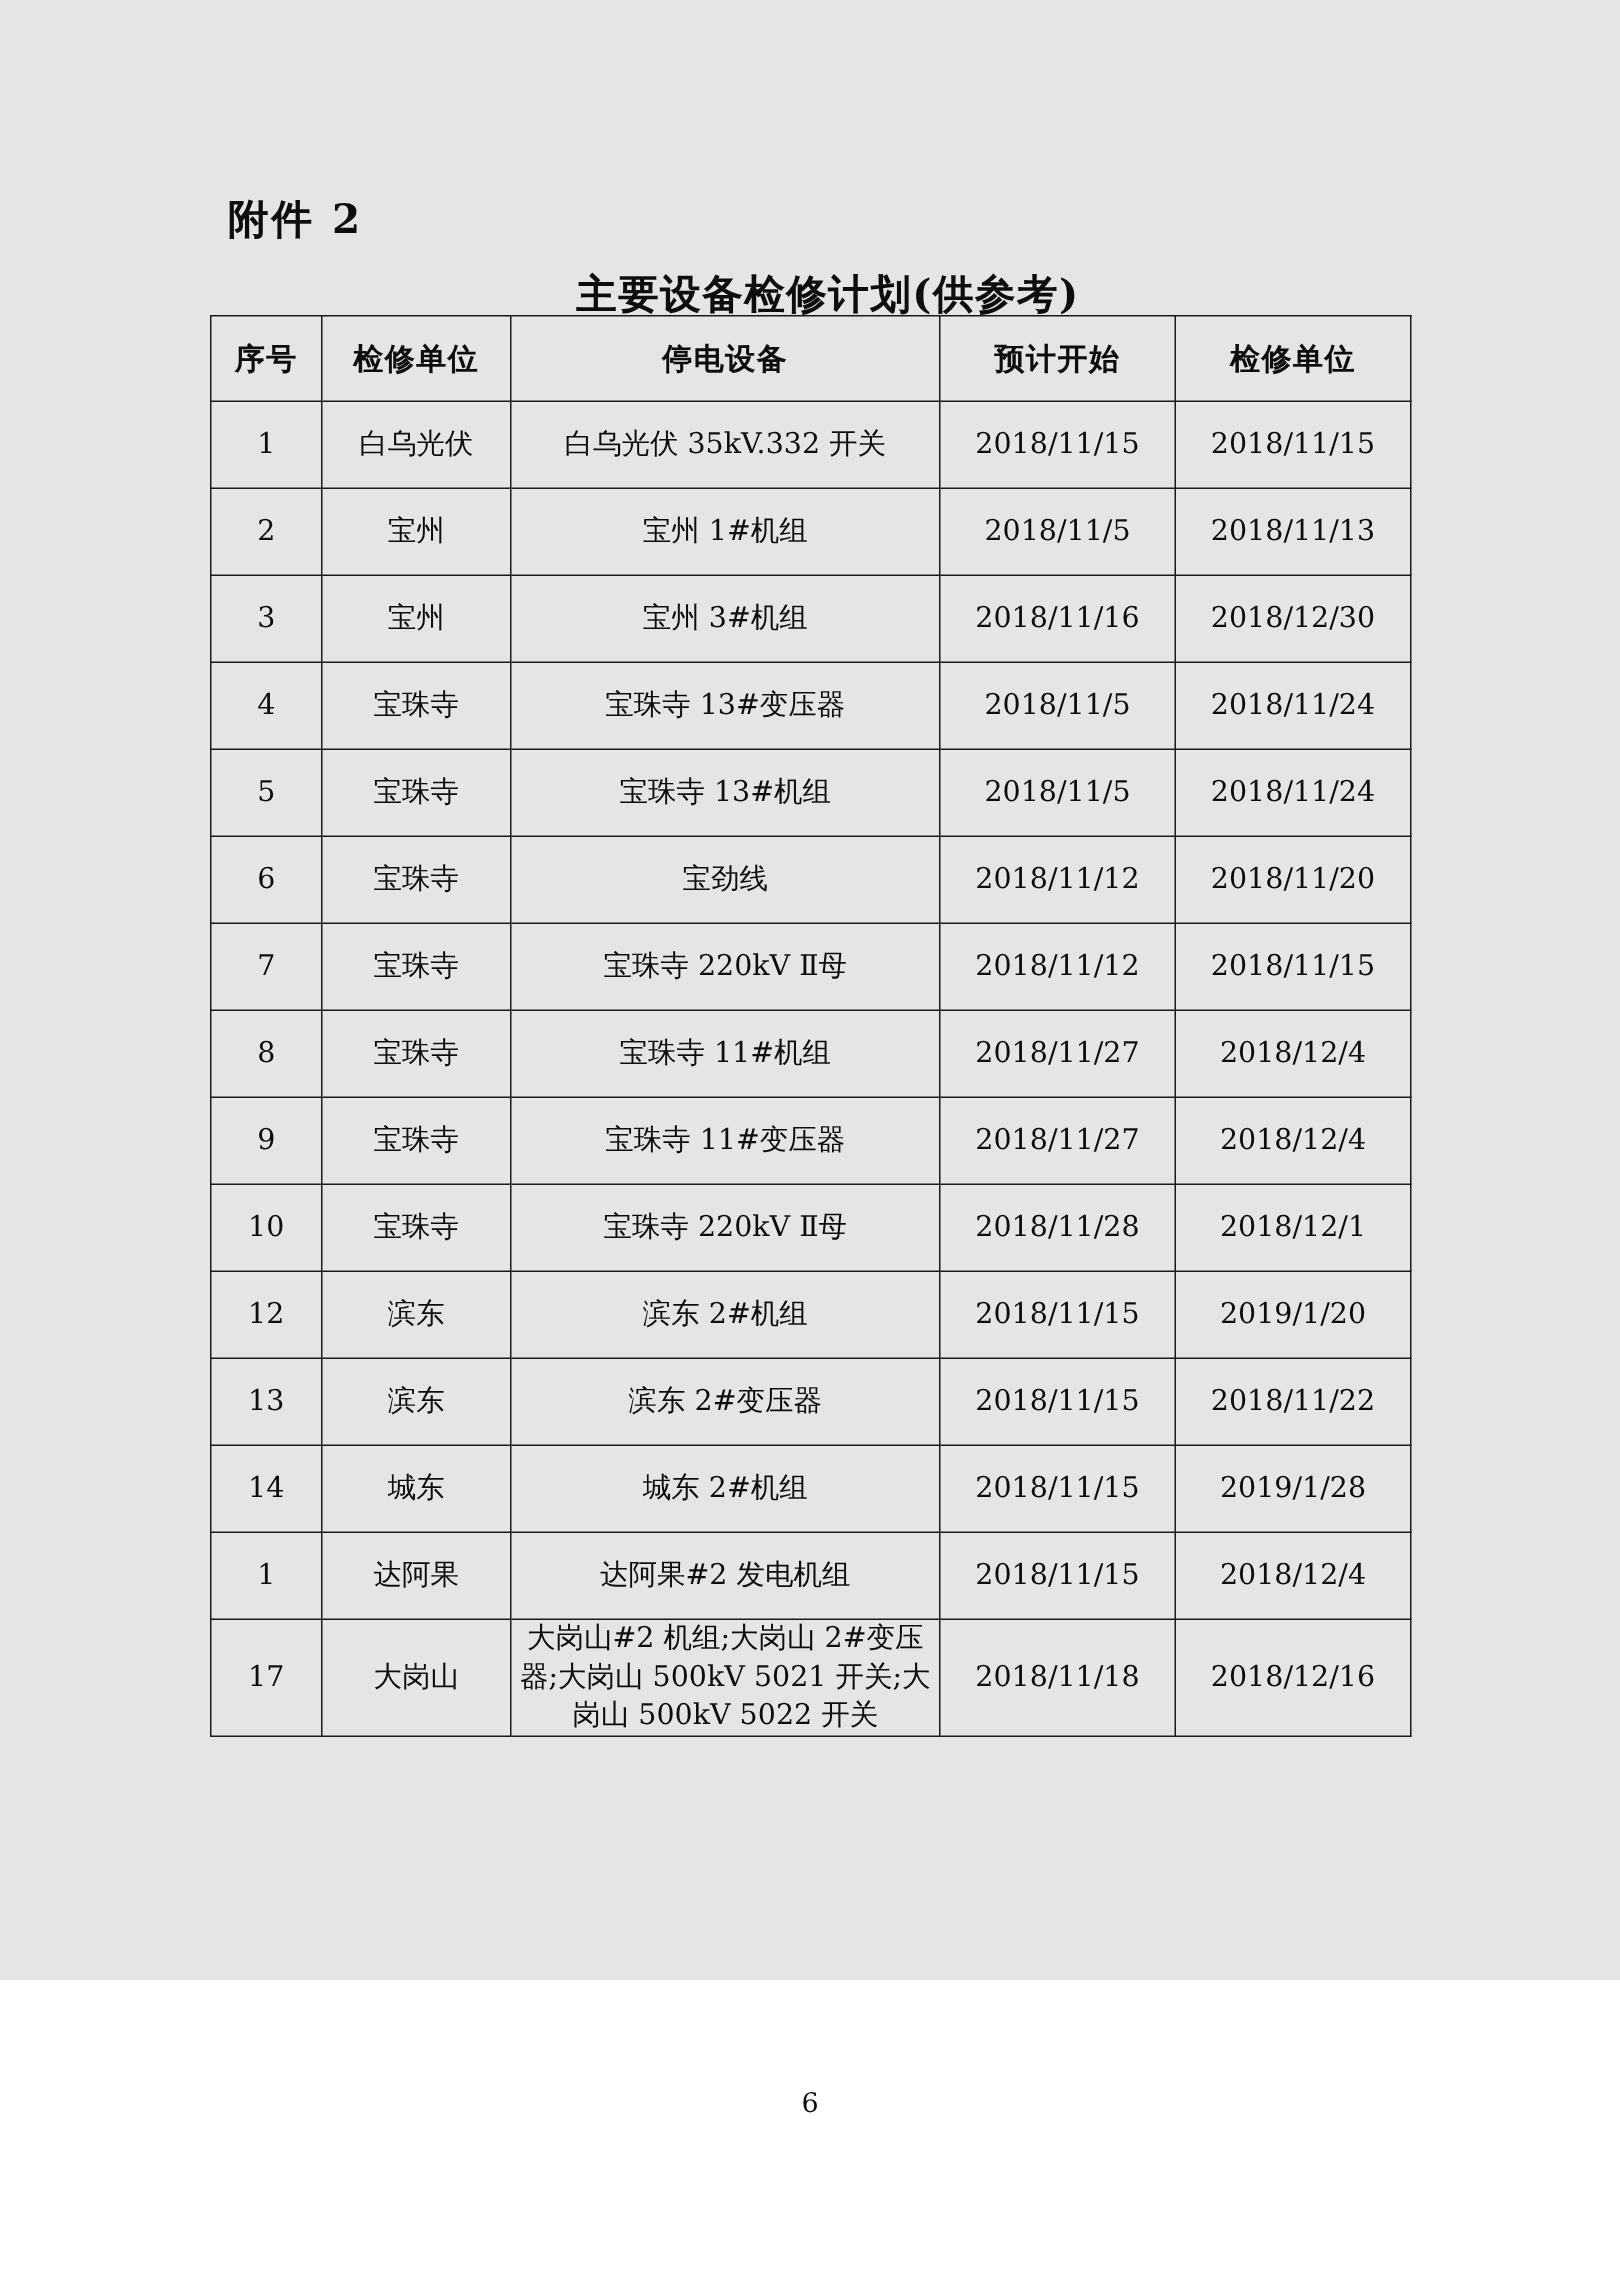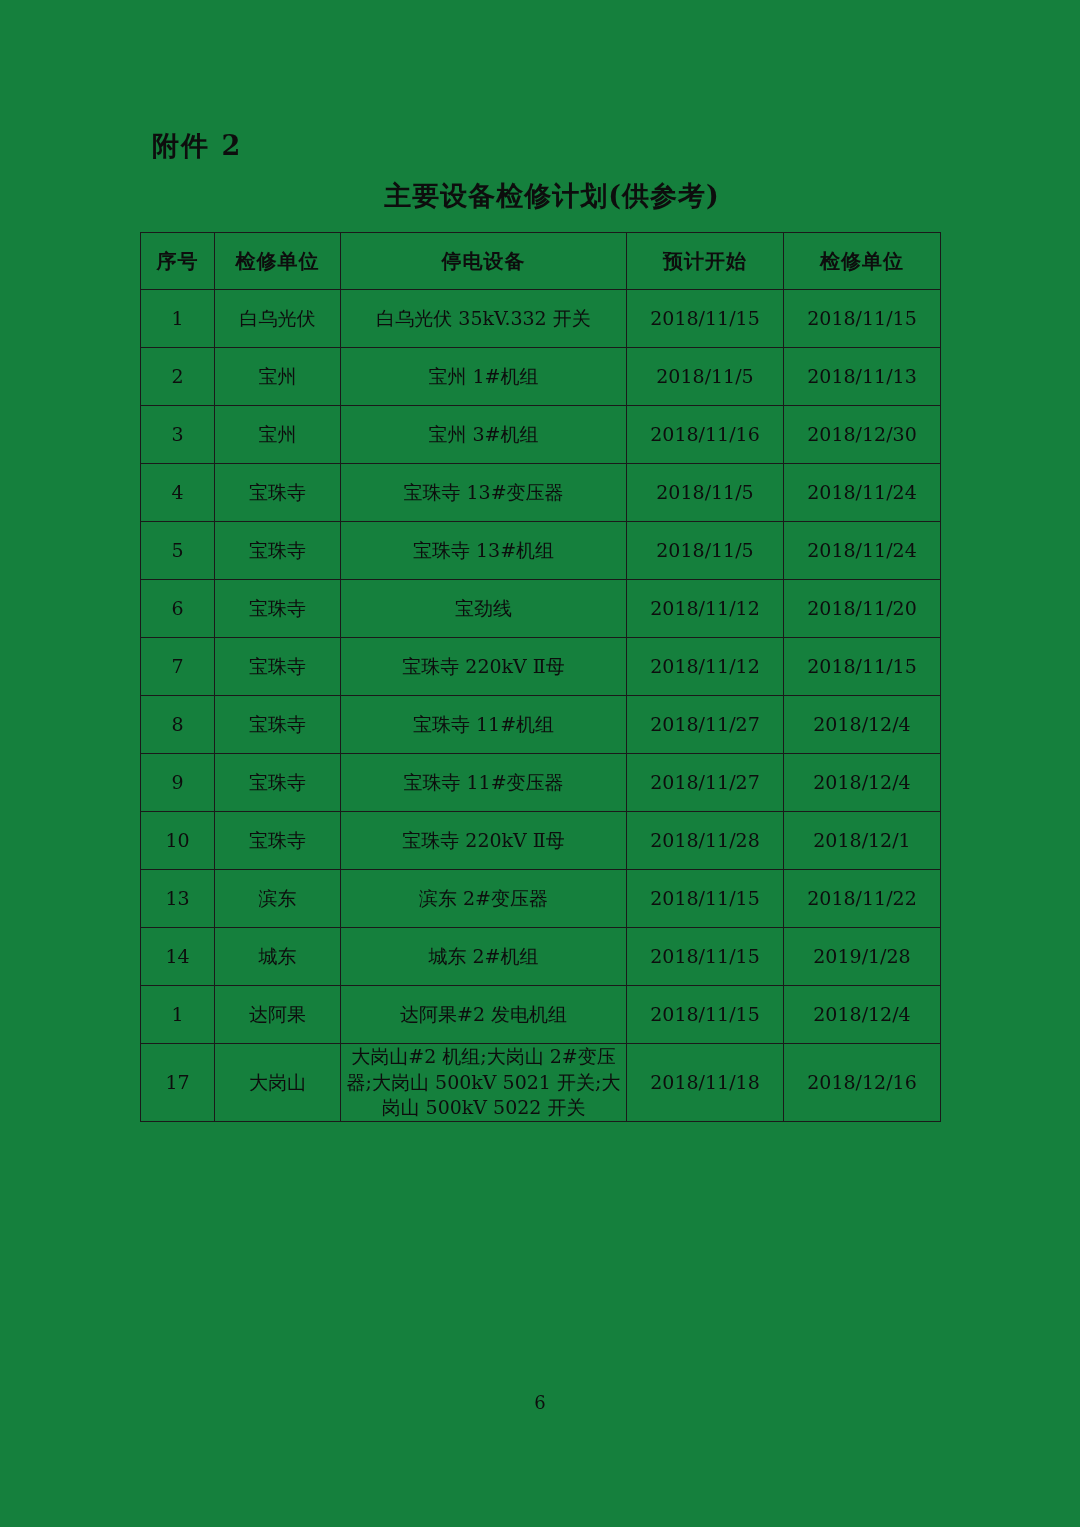--- a/index.html
+++ b/index.html
@@ -12,22 +12,22 @@
     height: 1527px;
     font-family: "Liberation Serif", "DejaVu Serif", serif;
     color: #0d0d0d;
     position: relative;
     overflow: hidden;
   }
   .page {
     position: absolute;
     left: 0; top: 0;
     width: 1080px;
-    height: 1527px;
-    background: #15803d;
+    height: 1320px;
+    background: #e5e5e5;
   }
   .attachment-label {
     position: absolute;
     left: 152px;
     top: 128px;
     font-size: 27px;
     font-weight: bold;
     letter-spacing: 2px;
     font-family: "DejaVu Serif", serif;
   }
@@ -38,21 +38,21 @@
     width: 1080px;
     text-align: center;
     font-size: 27px;
     font-weight: bold;
     letter-spacing: 1px;
     font-family: "DejaVu Serif", serif;
   }
   table.plan {
     position: absolute;
     left: 140px;
-    top: 232px;
+    top: 210px;
     width: 800px;
     border-collapse: collapse;
     table-layout: fixed;
   }
   table.plan td, table.plan th {
     border: 1.5px solid #1a1a1a;
     text-align: center;
     vertical-align: middle;
     font-size: 19px;
     font-family: "DejaVu Serif", serif;
@@ -182,20 +182,27 @@
           <td>2018/12/4</td>
         </tr>
         <tr>
           <td>10</td>
           <td>宝珠寺</td>
           <td>宝珠寺 220kV Ⅱ母</td>
           <td>2018/11/28</td>
           <td>2018/12/1</td>
         </tr>
         <tr>
+          <td>12</td>
+          <td>滨东</td>
+          <td>滨东 2#机组</td>
+          <td>2018/11/15</td>
+          <td>2019/1/20</td>
+        </tr>
+        <tr>
           <td>13</td>
           <td>滨东</td>
           <td>滨东 2#变压器</td>
           <td>2018/11/15</td>
           <td>2018/11/22</td>
         </tr>
         <tr>
           <td>14</td>
           <td>城东</td>
           <td>城东 2#机组</td>

